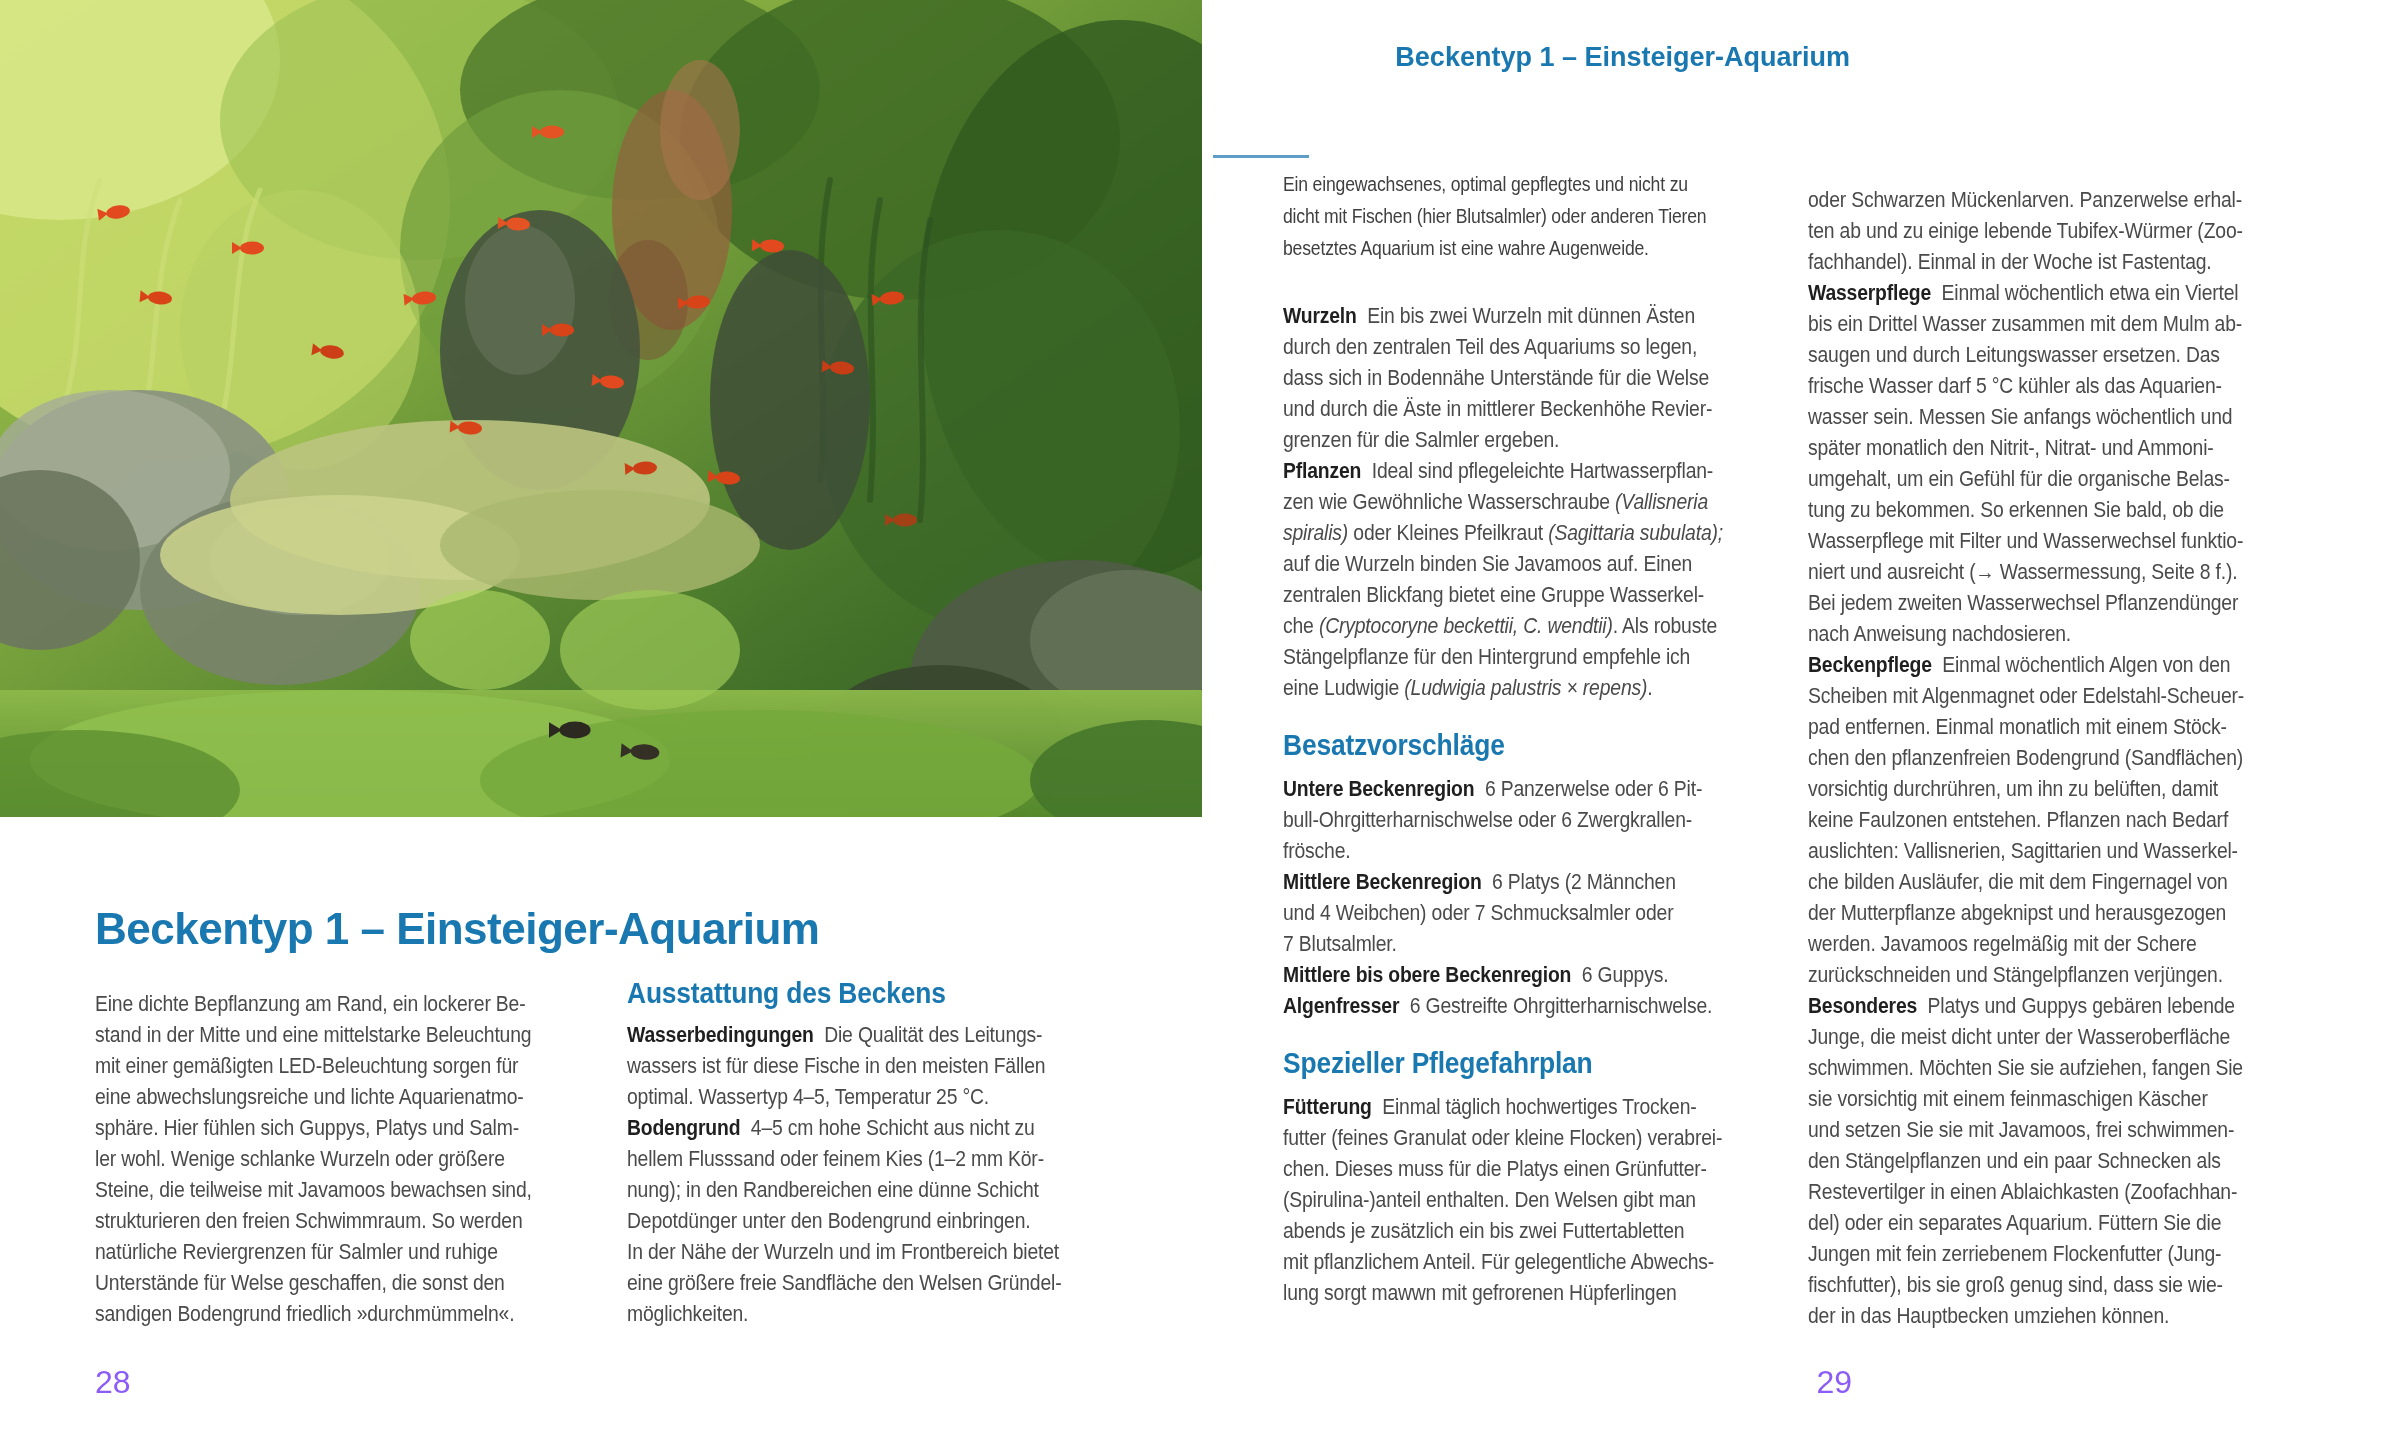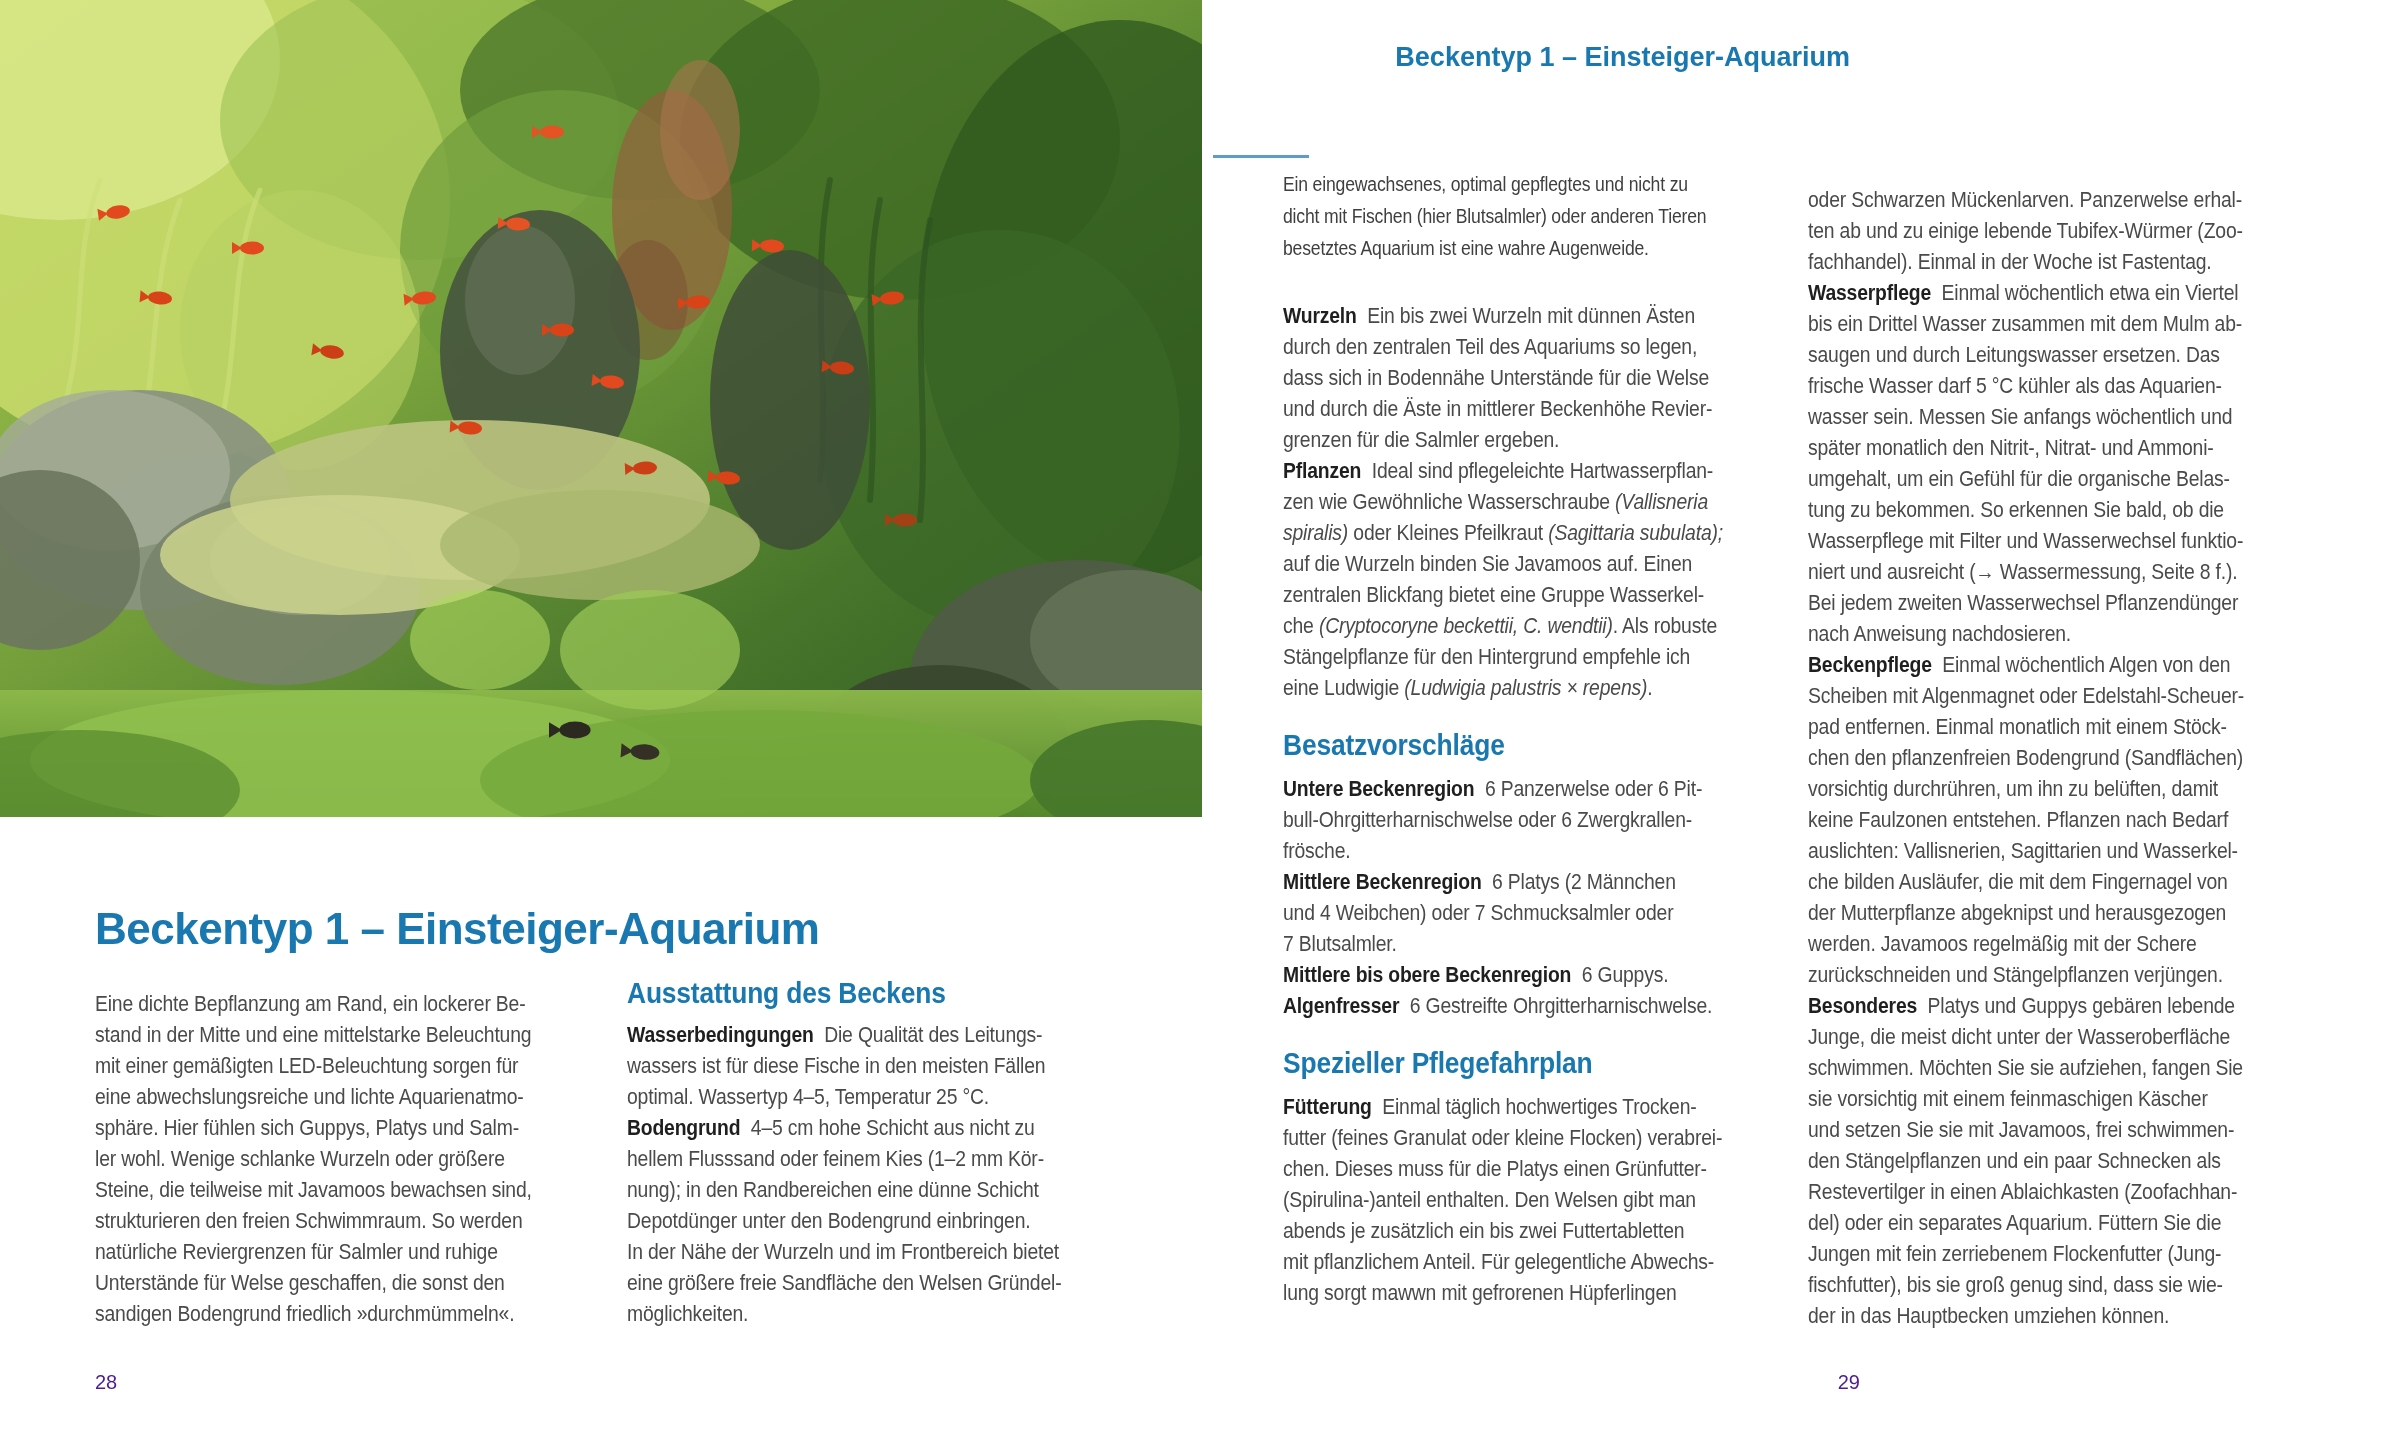--- a/index.html
+++ b/index.html
@@ -25,23 +25,23 @@
   .i{font-style:italic;}
   .subhead{margin:22px 0 8px;font-size:30px;line-height:40px;font-weight:bold;color:#1a78b0;white-space:pre;}
   .subhead.first{margin:0 0 6px;}
 
   #left-col1{left:95px;top:988px;}
   #left-col2{left:627px;top:973px;}
   #right-col1{left:1283px;top:168px;}
   #right-col2{left:1808px;top:184px;}
   #right-col1 .caption{margin-bottom:36px;}
 
-  .pagenum{position:absolute;top:1366px;font-size:20px;line-height:32px;color:#4c1d95;}
+  .pagenum{position:absolute;top:1366px;font-size:32px;line-height:32px;color:#8b5cf6;}
   .pagenum.left{left:95px;}
-  .pagenum.right{right:52px;text-align:right;}
+  .pagenum.right{right:60px;text-align:right;}
 </style>
 </head>
 <body>
 
 <div class="spread">
 
   <div class="photo">
     <svg width="1202" height="817" viewBox="0 0 1202 817">
       <defs>
         <linearGradient id="bg" x1="0" y1="0" x2="1" y2="1">

